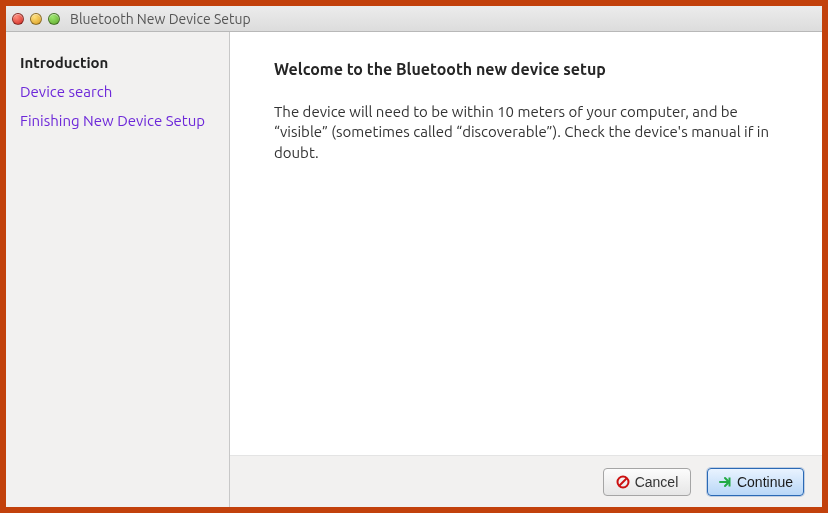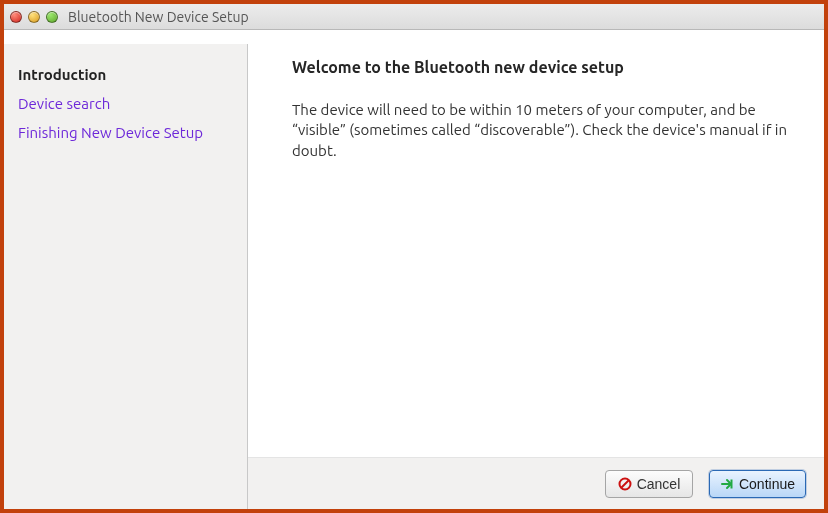--- a/index.html
+++ b/index.html
@@ -10,21 +10,21 @@
   background: #f2f1f0;
   width: 828px;
   height: 513px;
   overflow: hidden;
 }
 .window {
   width: 828px;
   height: 513px;
   display: flex;
   flex-direction: column;
-  border: 4px solid #c2410c;
+  border: 6px solid #c2410c;
   background: #f2f1f0;
 }
 .titlebar {
   height: 26px;
   background: linear-gradient(to bottom, #ececec 0%, #dcdcdc 100%);
   border-bottom: 1px solid #b8b8b8;
   display: flex;
   align-items: center;
   padding: 0 6px;
 }
@@ -46,25 +46,24 @@
 .titlebar-title {
   color: #555;
   font-size: 14px;
 }
 .body {
   flex: 1;
   display: flex;
   background: #fff;
 }
 .sidebar {
-  width: 244px;
+  width: 224px;
   background: #f2f1f0;
   border-right: 1px solid #c8c8c8;
   padding-top: 16px;
-  margin-top: 14px;
 }
 .sidebar .step {
   padding: 6px 14px;
   color: #6d28d9;
   font-size: 15px;
 }
 .sidebar .step.current {
   color: #222;
   font-weight: bold;
 }

